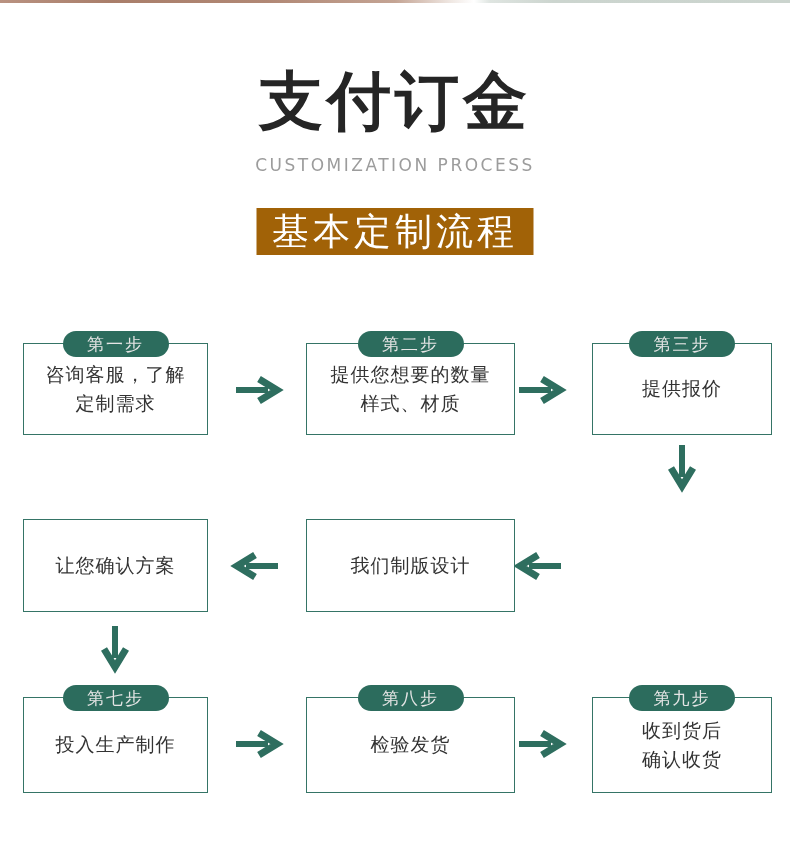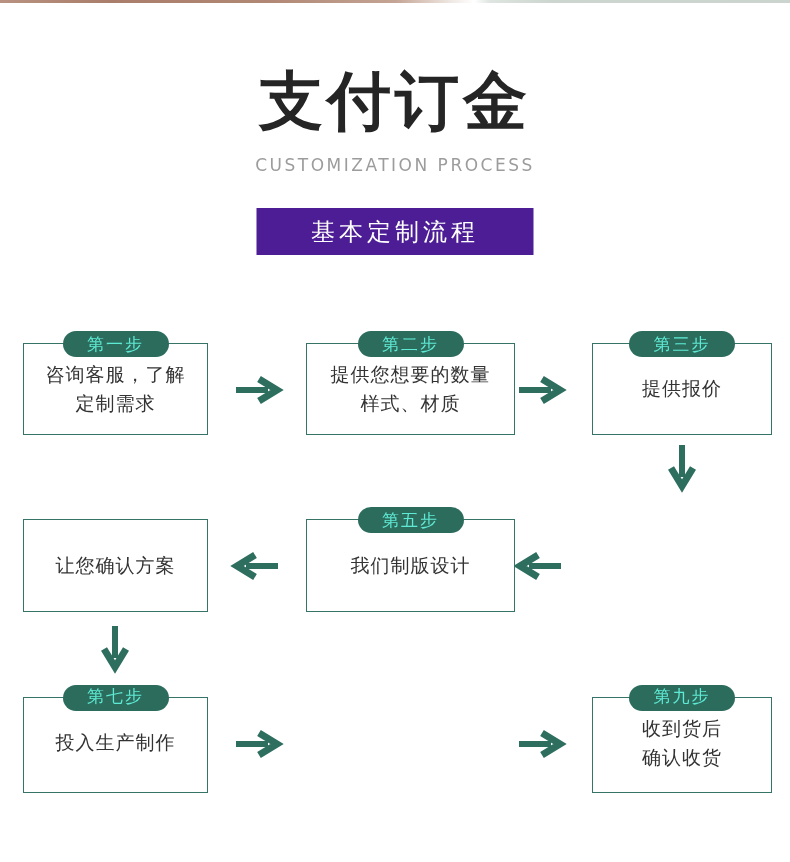--- a/index.html
+++ b/index.html
@@ -20,39 +20,39 @@
     text-align:center; font-size:64px; line-height:82px;
     font-weight:900; color:#252525; letter-spacing:4px;
   }
   .subtitle {
     position:absolute; top:155px; left:0; width:790px;
     text-align:center; font-size:17px; color:#9c9c9c;
     letter-spacing:2.5px;
   }
   .banner {
     position:absolute; top:208px; left:50%; transform:translateX(-50%);
-    width:277px; height:47px; background:#4c1d95;
-    color:#ffffff; font-size:24px; letter-spacing:4px;
+    width:277px; height:47px; background:#a16207;
+    color:#ffffff; font-size:37px; letter-spacing:4px;
     display:flex; align-items:center; justify-content:center;
   }
   
   .step {
     position:absolute; background:#ffffff;
     border:1.5px solid #357466; box-sizing:border-box;
   }
   .c1 { left:23px;  width:185px; }
   .c2 { left:306px; width:209px; }
   .c3 { left:592px; width:180px; }
   .r1 { top:343px; height:92px; }
   .r2 { top:519px; height:93px; }
-  .r3 { top:697px; height:96px;font-family:Liberation Mono, monospace; }
+  .r3 { top:697px; height:96px; }
   .badge {
     position:absolute; top:-13px; left:50%; transform:translateX(-50%);
     width:106px; height:26px; border-radius:13px; background:#2c6c5d;
-    color:#5eead4; font-size:17px; line-height:26px; text-align:center;
+    color:#e5e5e5; font-size:17px; line-height:26px; text-align:center;
     letter-spacing:2px; z-index:2;
   }
   .step-text {
     position:absolute; inset:0; display:flex;
     align-items:center; justify-content:center; text-align:center;
     font-size:19px; line-height:1.55; color:#333333;
     white-space:pre-line; letter-spacing:1px;
   }
   
   .arrow { position:absolute; width:46px; height:30px; overflow:visible; }
@@ -110,21 +110,20 @@
   <svg class="arrow down3" viewBox="0 0 46 30">
     <line x1="2" y1="15" x2="34" y2="15"></line>
       <polyline points="25,4 43,15 25,26"></polyline>
   </svg>
 
   <svg class="arrow g2 ar2 flip" viewBox="0 0 46 30">
     <line x1="2" y1="15" x2="34" y2="15"></line>
       <polyline points="25,4 43,15 25,26"></polyline>
   </svg>
   <div class="step r2 c2">
-    <div class="badge">第五步</div>
     <div class="step-text">我们制版设计</div>
   </div>
   <svg class="arrow g1 ar2 flip" viewBox="0 0 46 30">
     <line x1="2" y1="15" x2="34" y2="15"></line>
       <polyline points="25,4 43,15 25,26"></polyline>
   </svg>
   <div class="step r2 c1">
     <div class="step-text">让您确认方案</div>
   </div>
 
@@ -134,20 +133,24 @@
   </svg>
 
   <div class="step r3 c1">
     <div class="badge">第七步</div>
     <div class="step-text">投入生产制作</div>
   </div>
   <svg class="arrow g1 ar3" viewBox="0 0 46 30">
     <line x1="2" y1="15" x2="34" y2="15"></line>
       <polyline points="25,4 43,15 25,26"></polyline>
   </svg>
+  <div class="step r3 c2">
+    <div class="badge">第八步</div>
+    <div class="step-text">检验发货</div>
+  </div>
   <svg class="arrow g2 ar3" viewBox="0 0 46 30">
     <line x1="2" y1="15" x2="34" y2="15"></line>
       <polyline points="25,4 43,15 25,26"></polyline>
   </svg>
   <div class="step r3 c3">
     <div class="badge">第九步</div>
     <div class="step-text">收到货后
 确认收货</div>
   </div>
 

